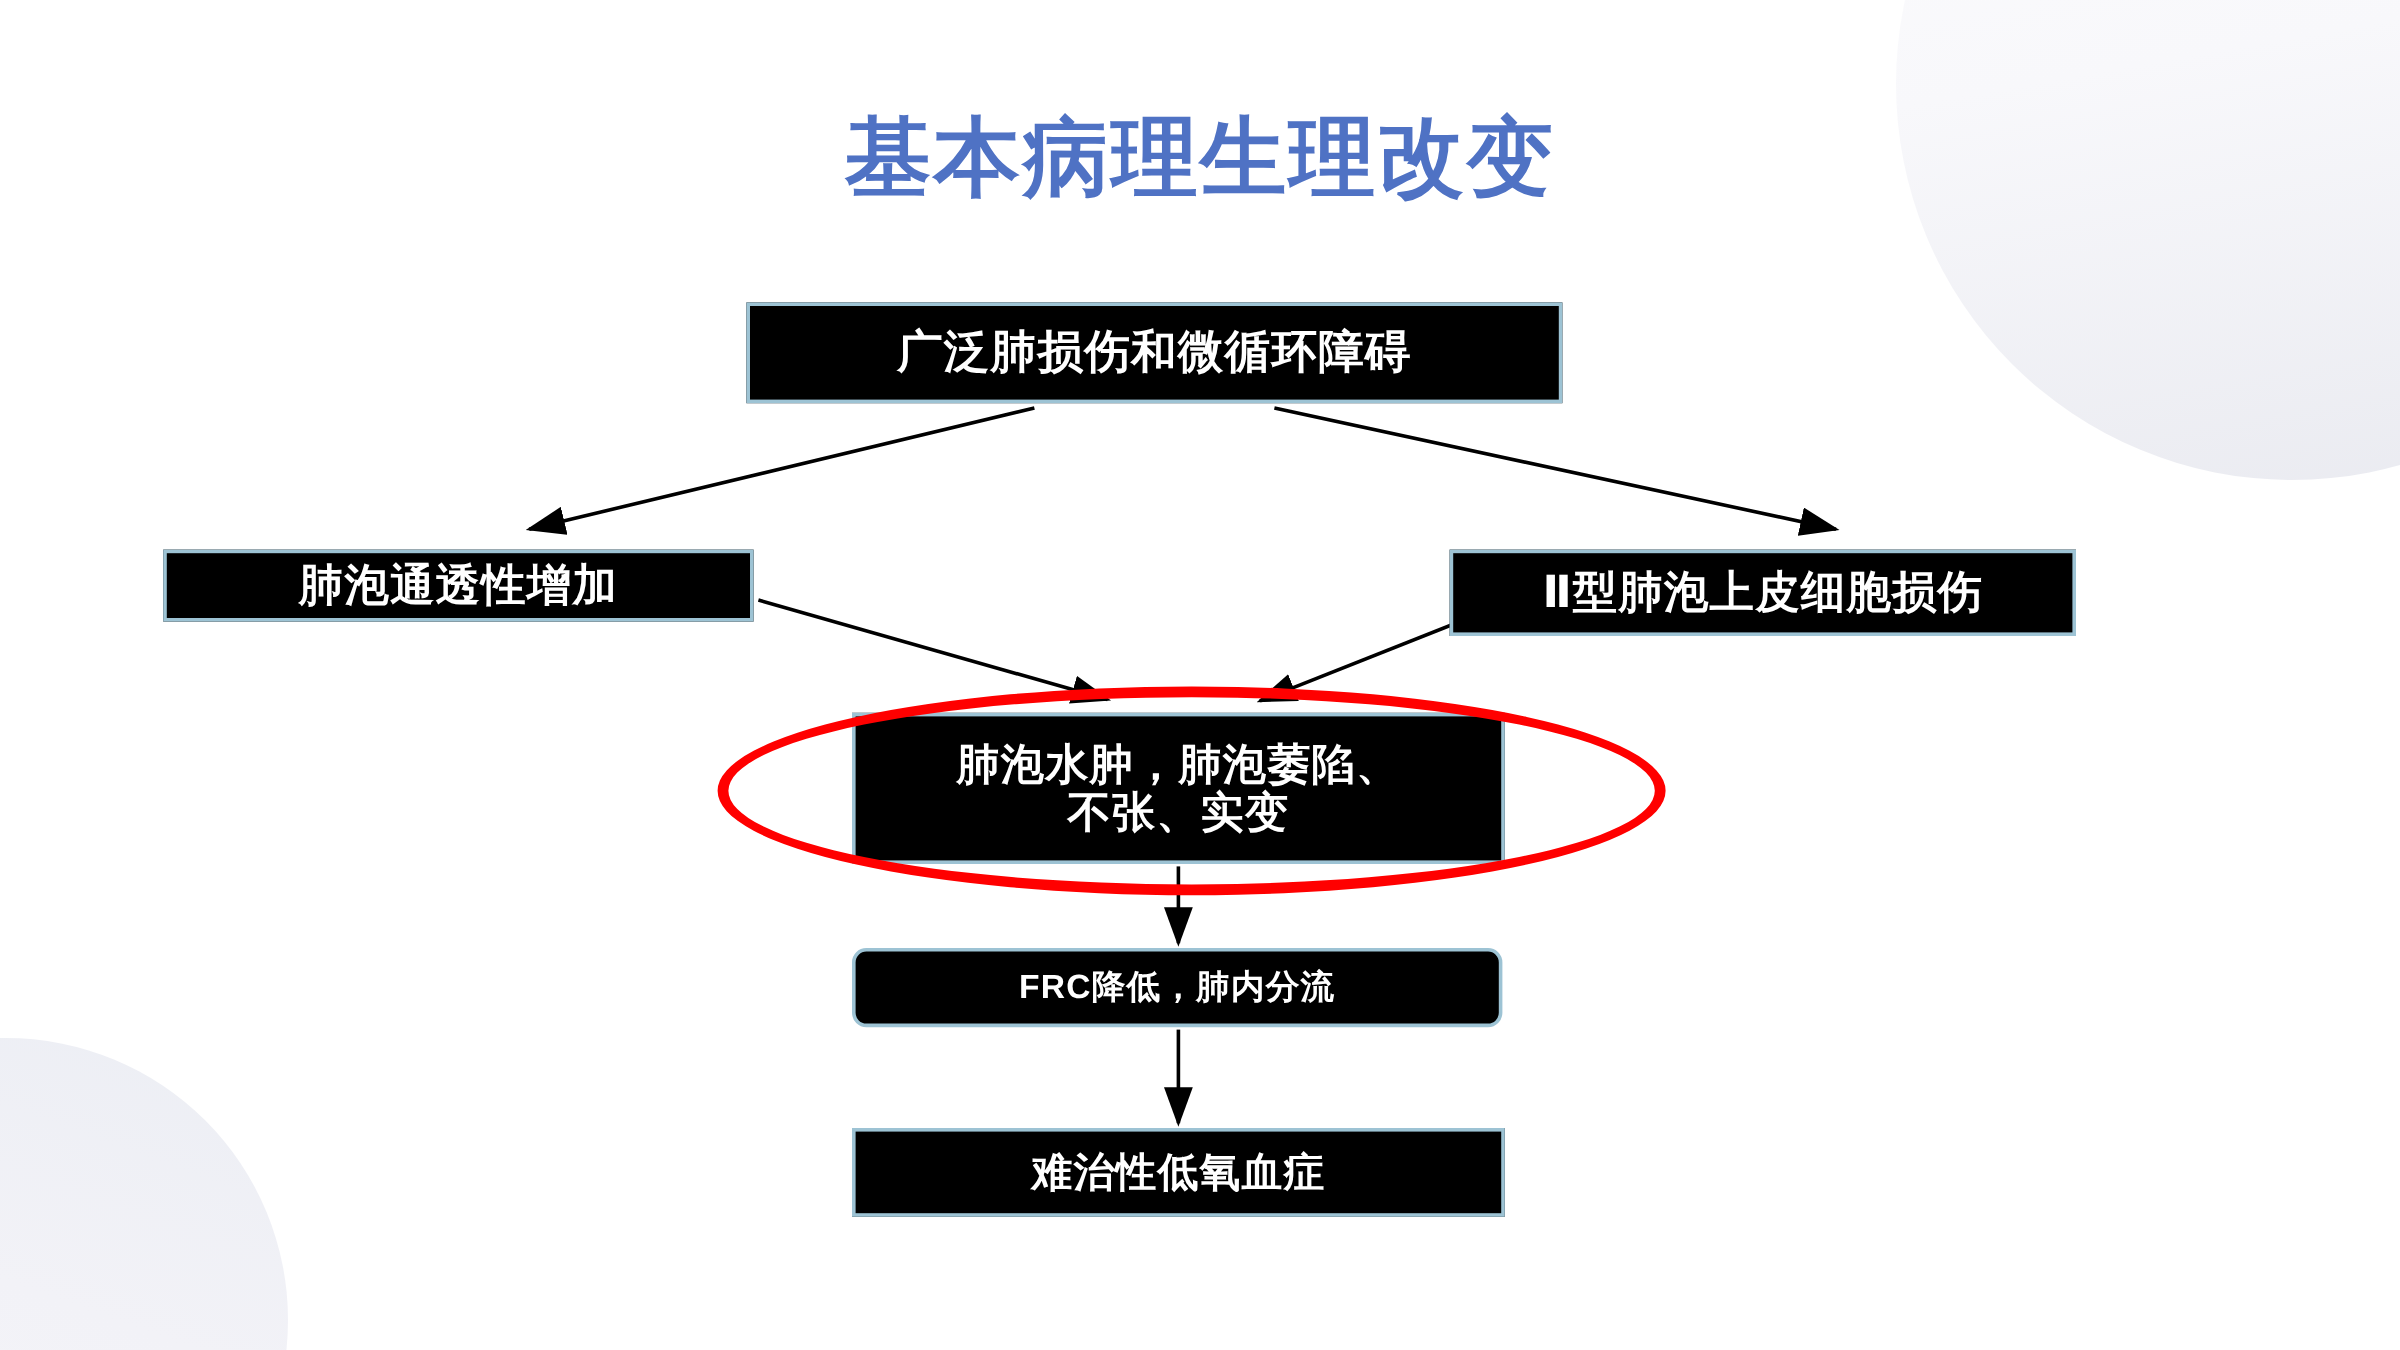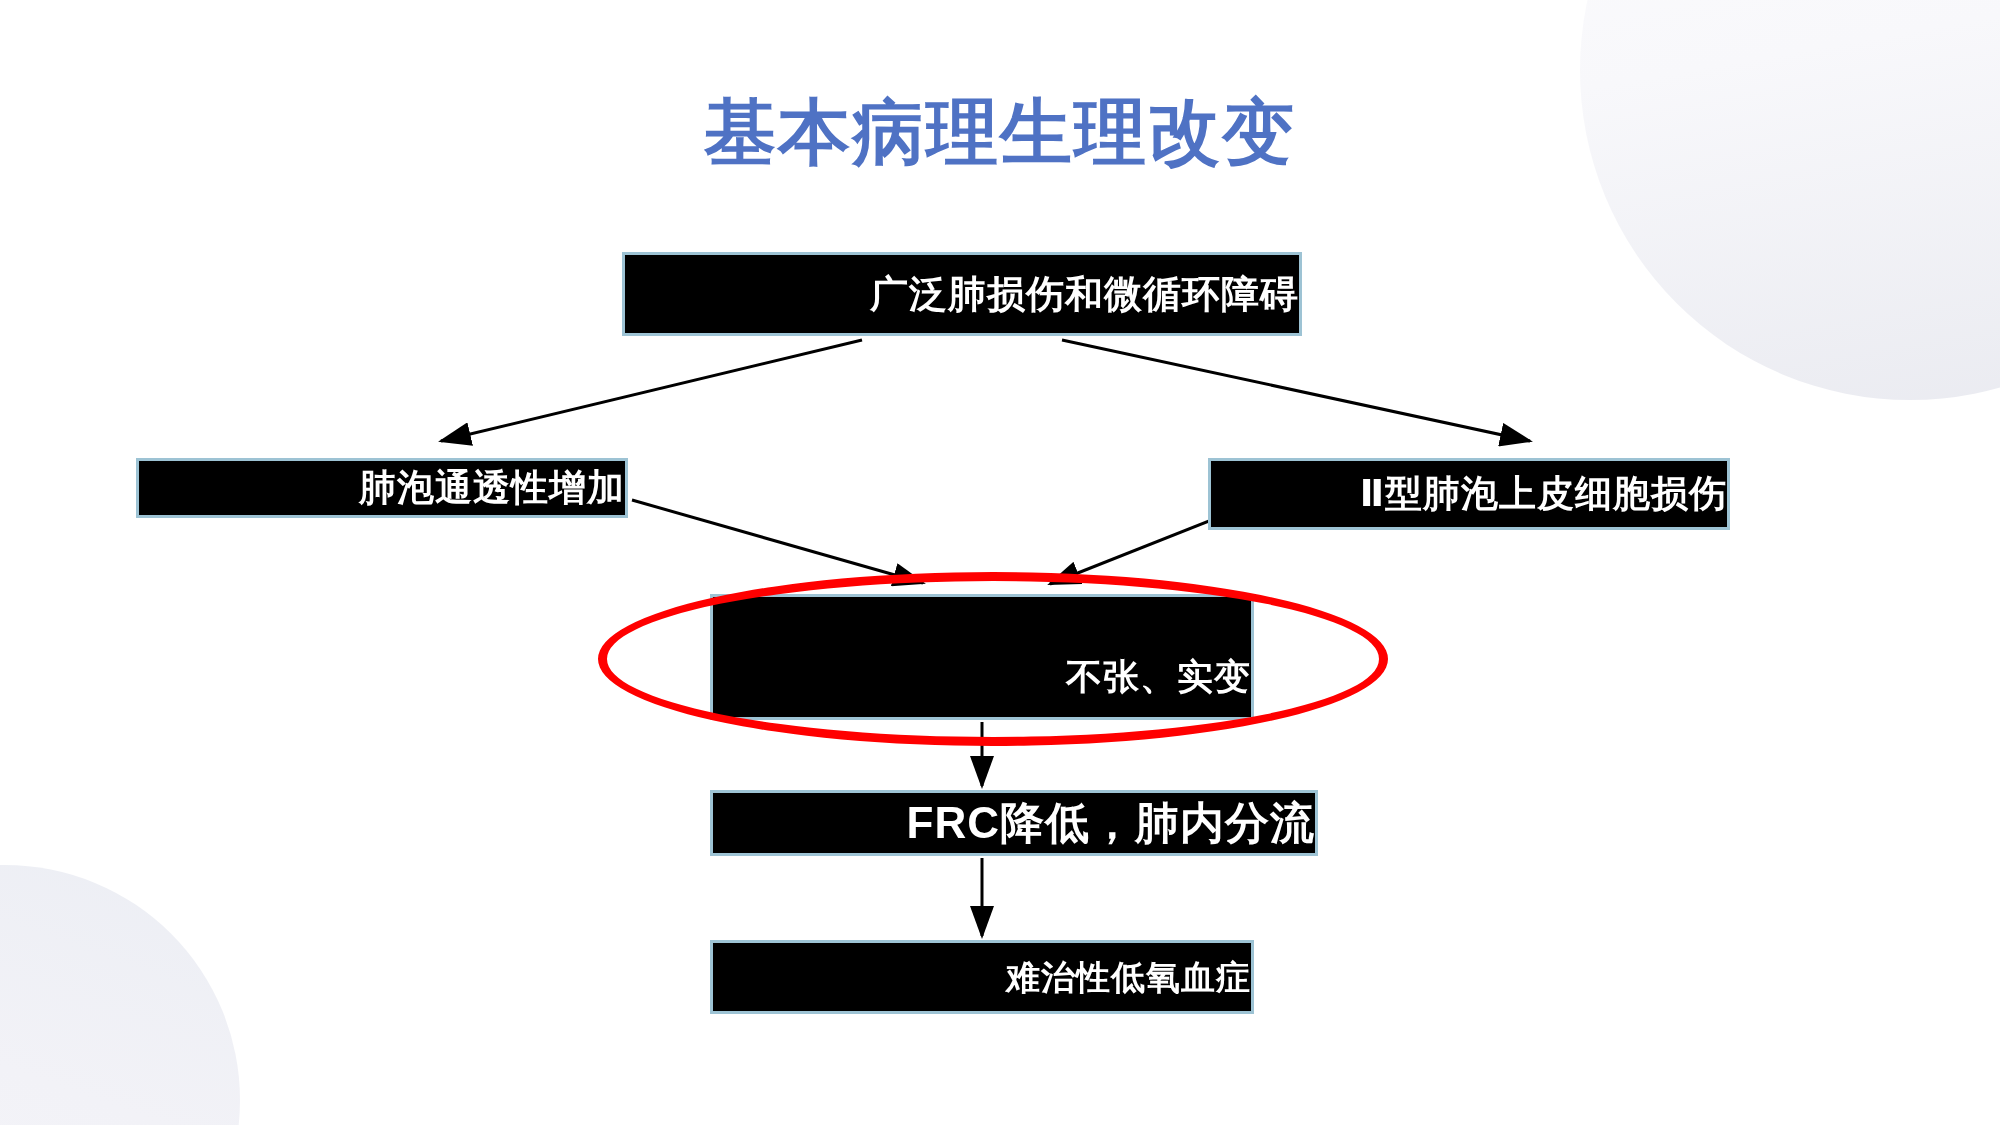--- a/index.html
+++ b/index.html
@@ -67,33 +67,33 @@
   
   .box {
     position: absolute;
     background: #000000;
     border: 3px solid #9dc3d4;
     box-sizing: border-box;
     color: #ffffff;
     font-weight: bold;
     display: flex;
     align-items: center;
-    justify-content: flex-end;
+    justify-content: center;
     text-align: center;
     line-height: 1.12;
     letter-spacing: 1px;
     z-index: 5;
   }
   .box-text { display: block; }
 
   #box-top     { left: 622px;  top: 252px; width: 680px; height: 84px;  font-size: 38px; }
   #box-left    { left: 136px;  top: 458px; width: 492px; height: 60px;  font-size: 37px; }
   #box-right   { left: 1208px; top: 458px; width: 522px; height: 72px;  font-size: 37px; }
   #box-center  { left: 710px;  top: 594px; width: 544px; height: 126px; font-size: 36px; }
-  #box-frc     { left: 710px;  top: 790px; width: 608px; height: 66px;  font-size: 44px; }
+  #box-frc     { left: 710px;  top: 790px; width: 542px; height: 66px;  font-size: 28px; border-radius: 12px; }
   #box-bottom  { left: 710px;  top: 940px; width: 544px; height: 74px;  font-size: 34px; }
 
   
   #highlight-ellipse {
     position: absolute;
     left: 598px;
     top: 572px;
     width: 790px;
     height: 174px;
     border: 9px solid #ff0000;
@@ -140,21 +140,21 @@
   <div class="box" id="box-left">
     <span class="box-text">肺泡通透性增加</span>
   </div>
 
   <div class="box" id="box-right">
     <span class="box-text">Ⅱ型肺泡上皮细胞损伤</span>
   </div>
 
   <div class="box" id="box-center">
     <span class="box-text">
-      <br>
+      <span>肺泡水肿，肺泡萎陷、</span><br>
       <span>不张、实变</span>
     </span>
   </div>
 
   <div class="box" id="box-frc">
     <span class="box-text">FRC降低，肺内分流</span>
   </div>
 
   <div class="box" id="box-bottom">
     <span class="box-text">难治性低氧血症</span>

